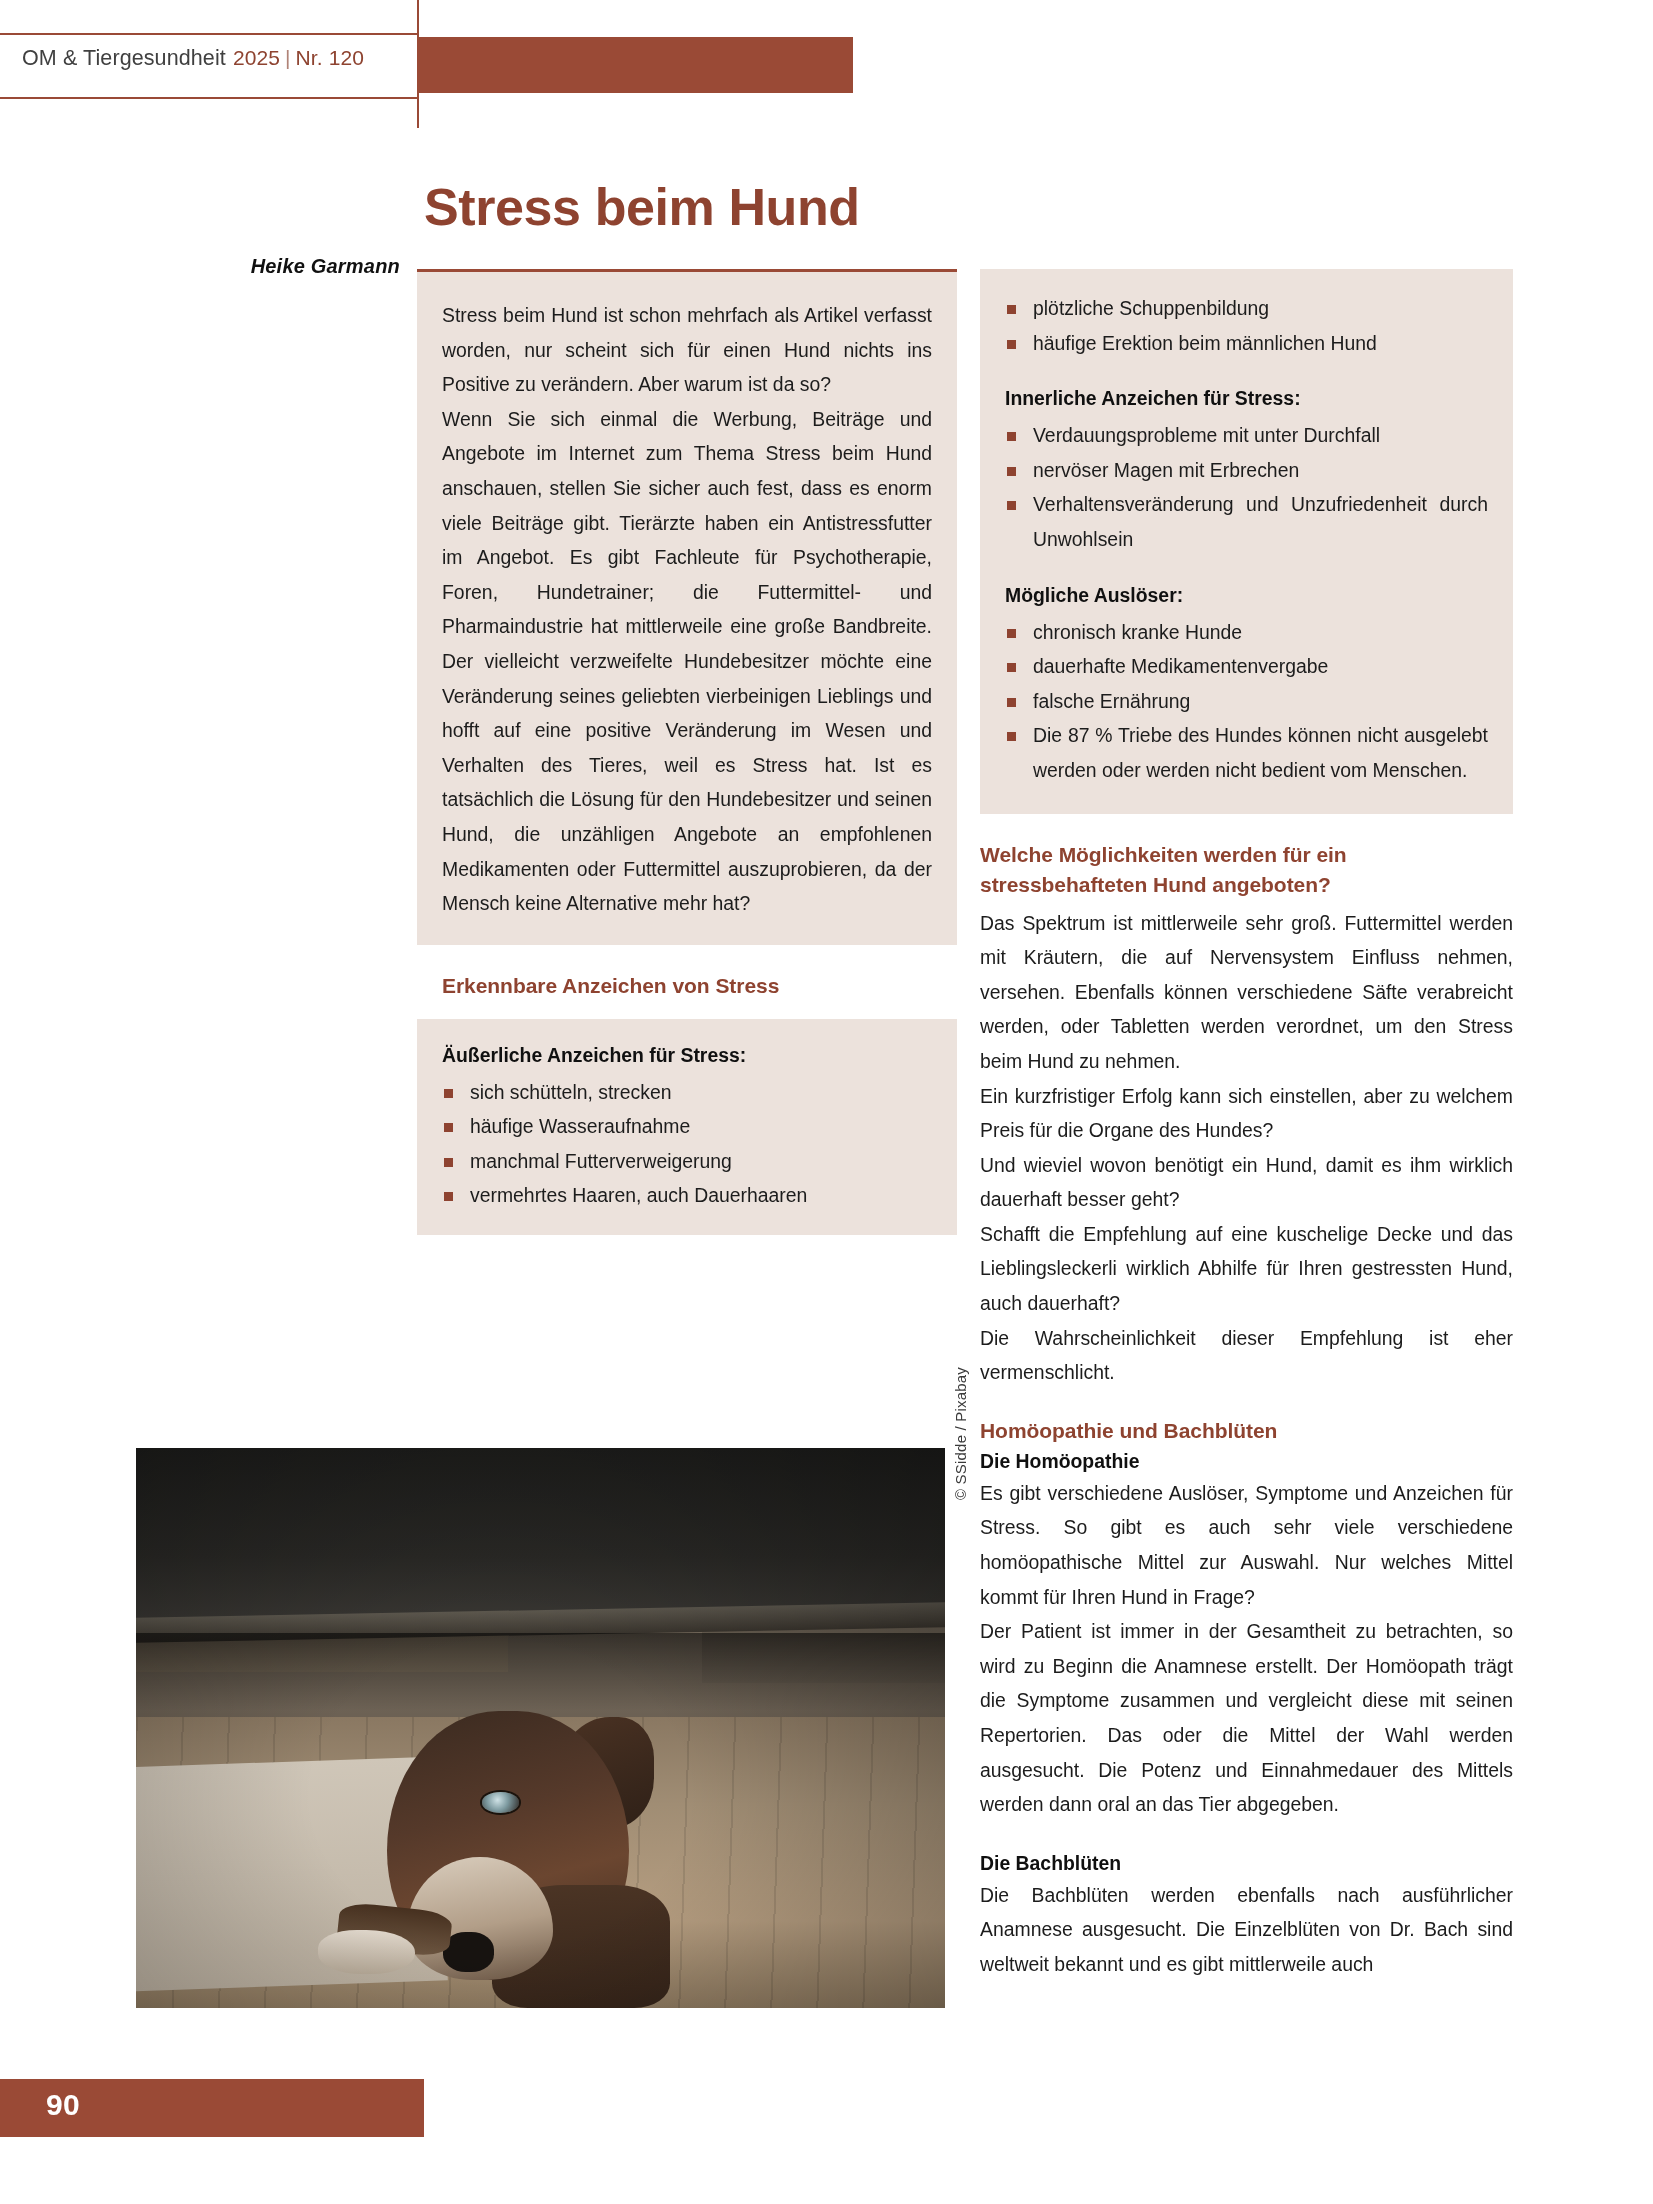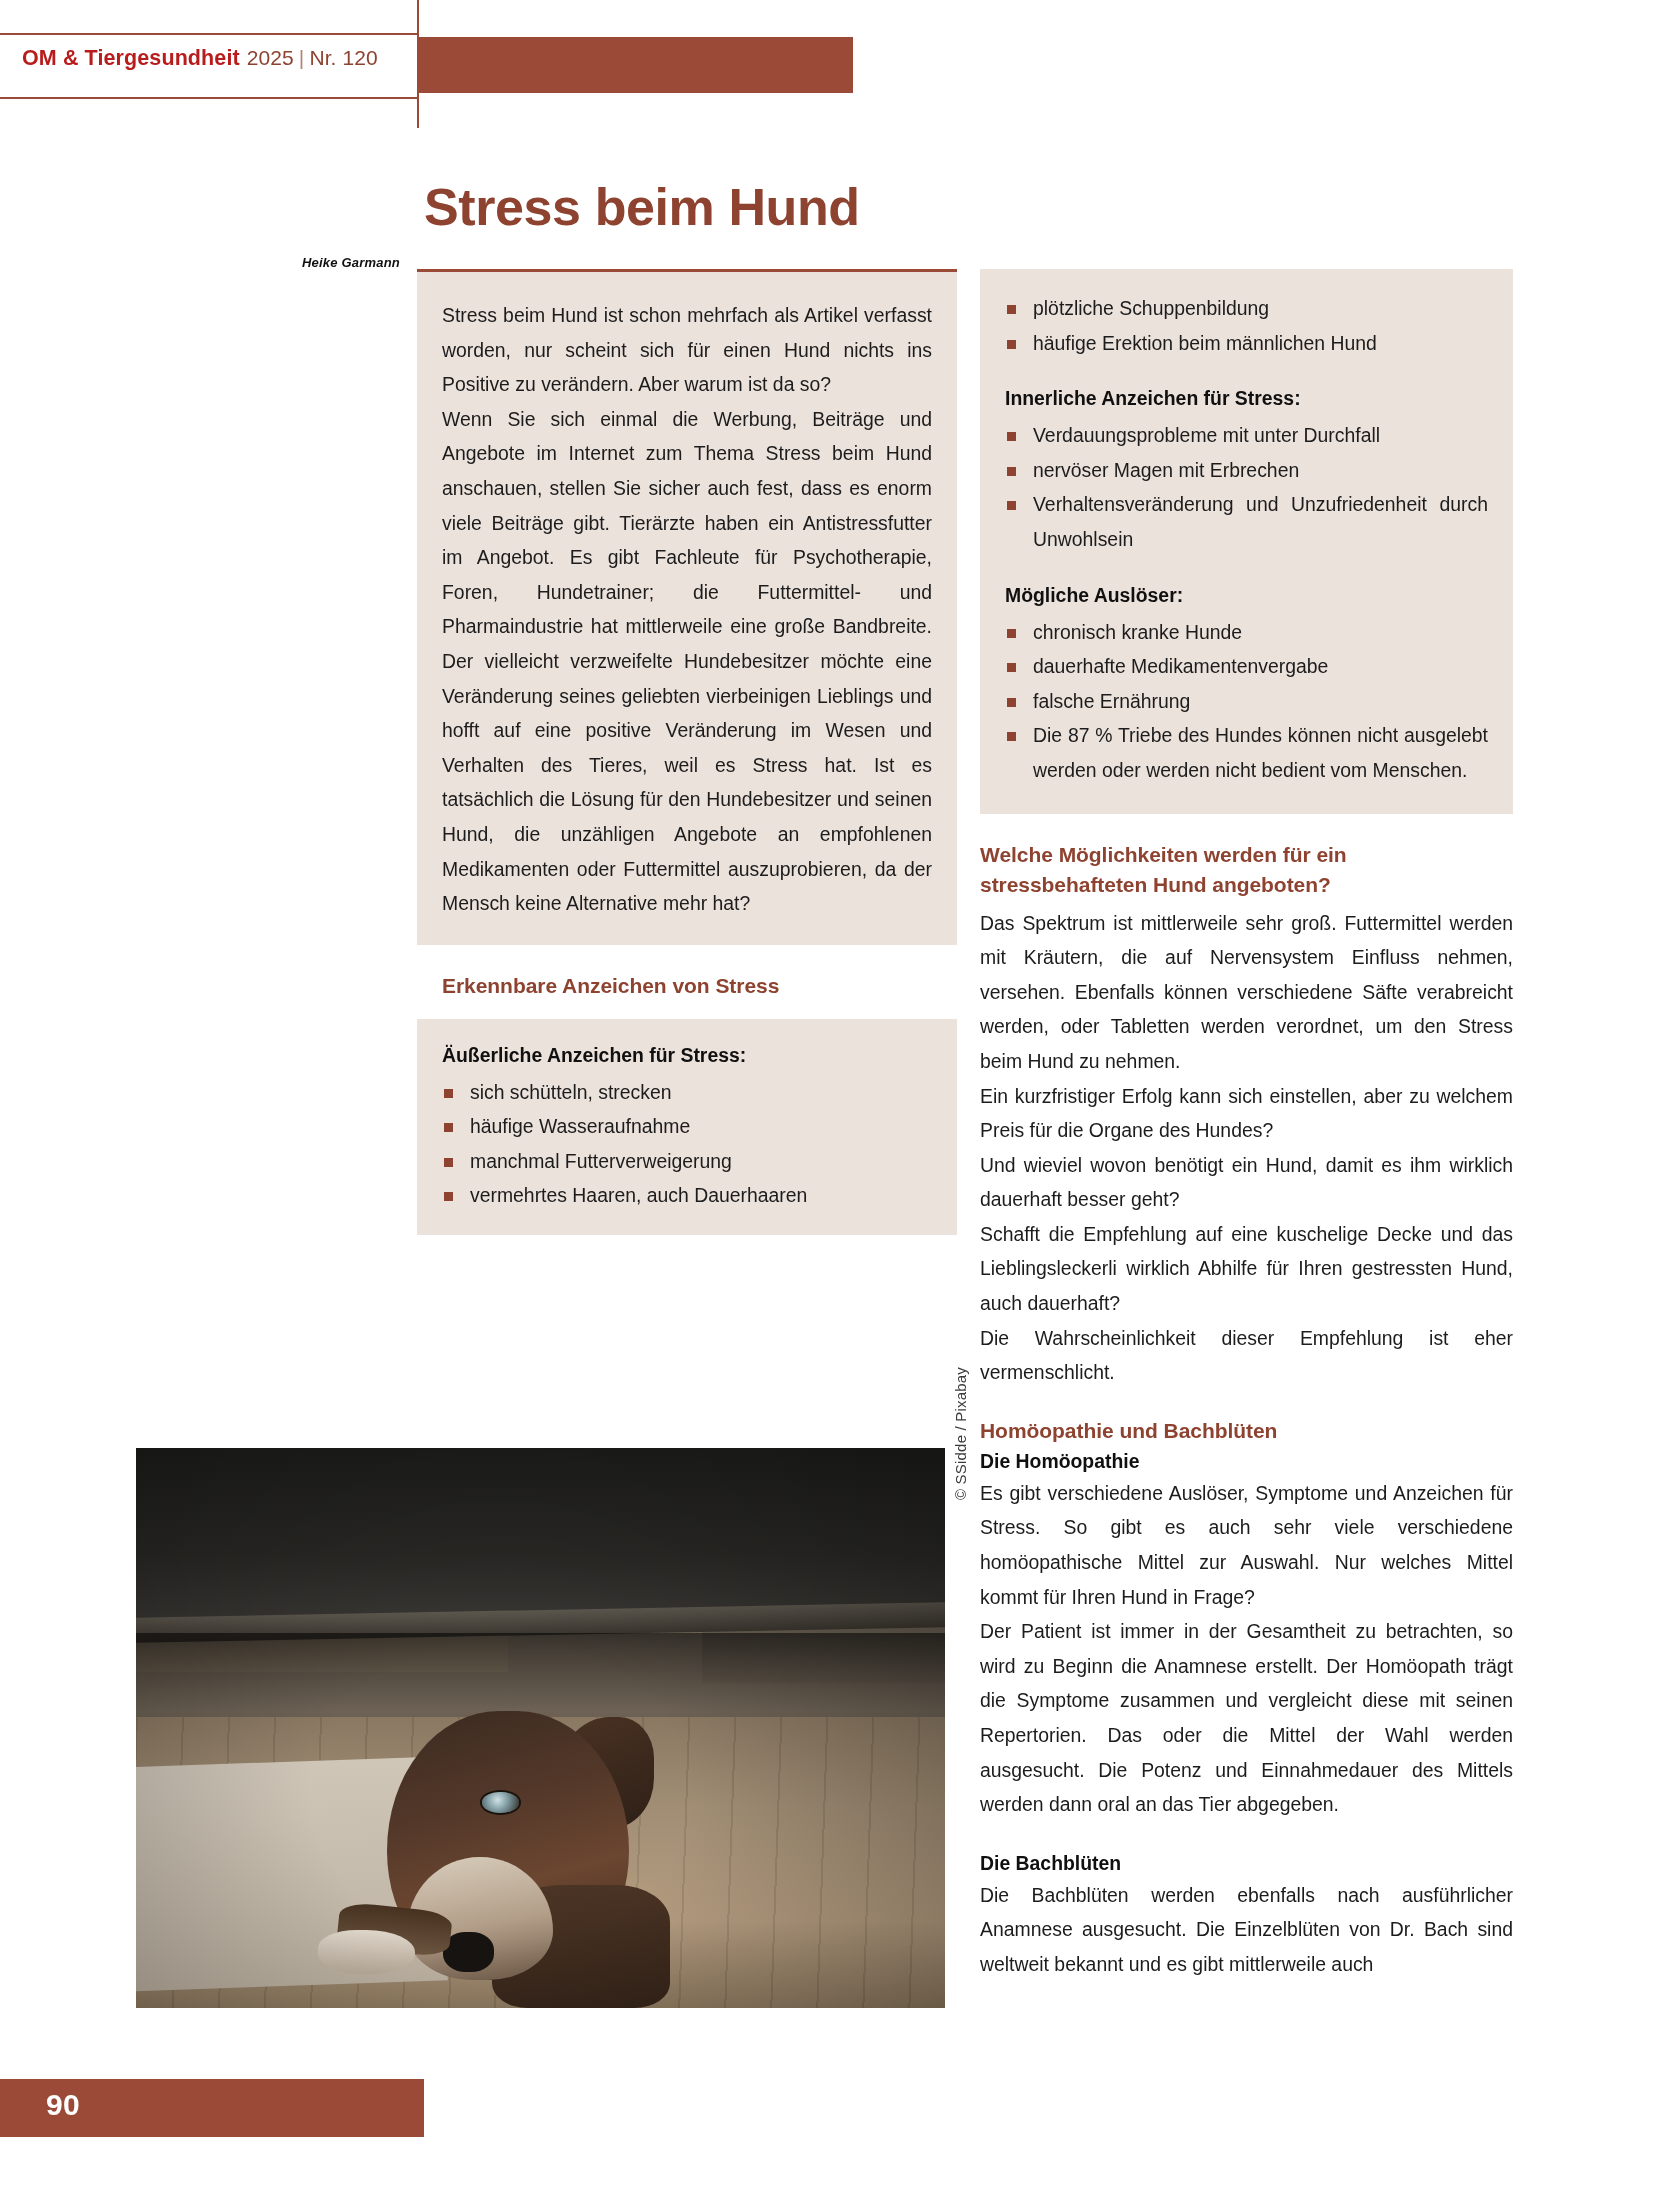--- a/index.html
+++ b/index.html
@@ -56,22 +56,22 @@
     position: absolute;
     left: 22px;
     top: 47px;
     width: 380px;
     font-size: 21px;
     letter-spacing: 0.1px;
     white-space: nowrap;
     line-height: 1;
   }
   .header-text .jt {
-    font-weight: bold;
-    color: #b91c1c;
+    font-weight: normal;
+    color: #404040;
     font-size: 21.5px;
     font-stretch: condensed;
   }
   .header-text .yr {
     color: #8e4330;
     font-weight: normal;
     font-size: 21px;
     margin-left: 7px;
   }
   .header-text .sep {
@@ -96,21 +96,21 @@
     white-space: nowrap;
   }
 
   
   .byline {
     position: absolute;
     left: 0px;
     top: 255px;
     width: 400px;
     text-align: right;
-    font-size: 13px;
+    font-size: 20px;
     font-weight: bold;
     font-style: italic;
     color: #111111;
     letter-spacing: 0.2px;
   }
 
   
   .col-left {
     position: absolute;
     left: 417px;

